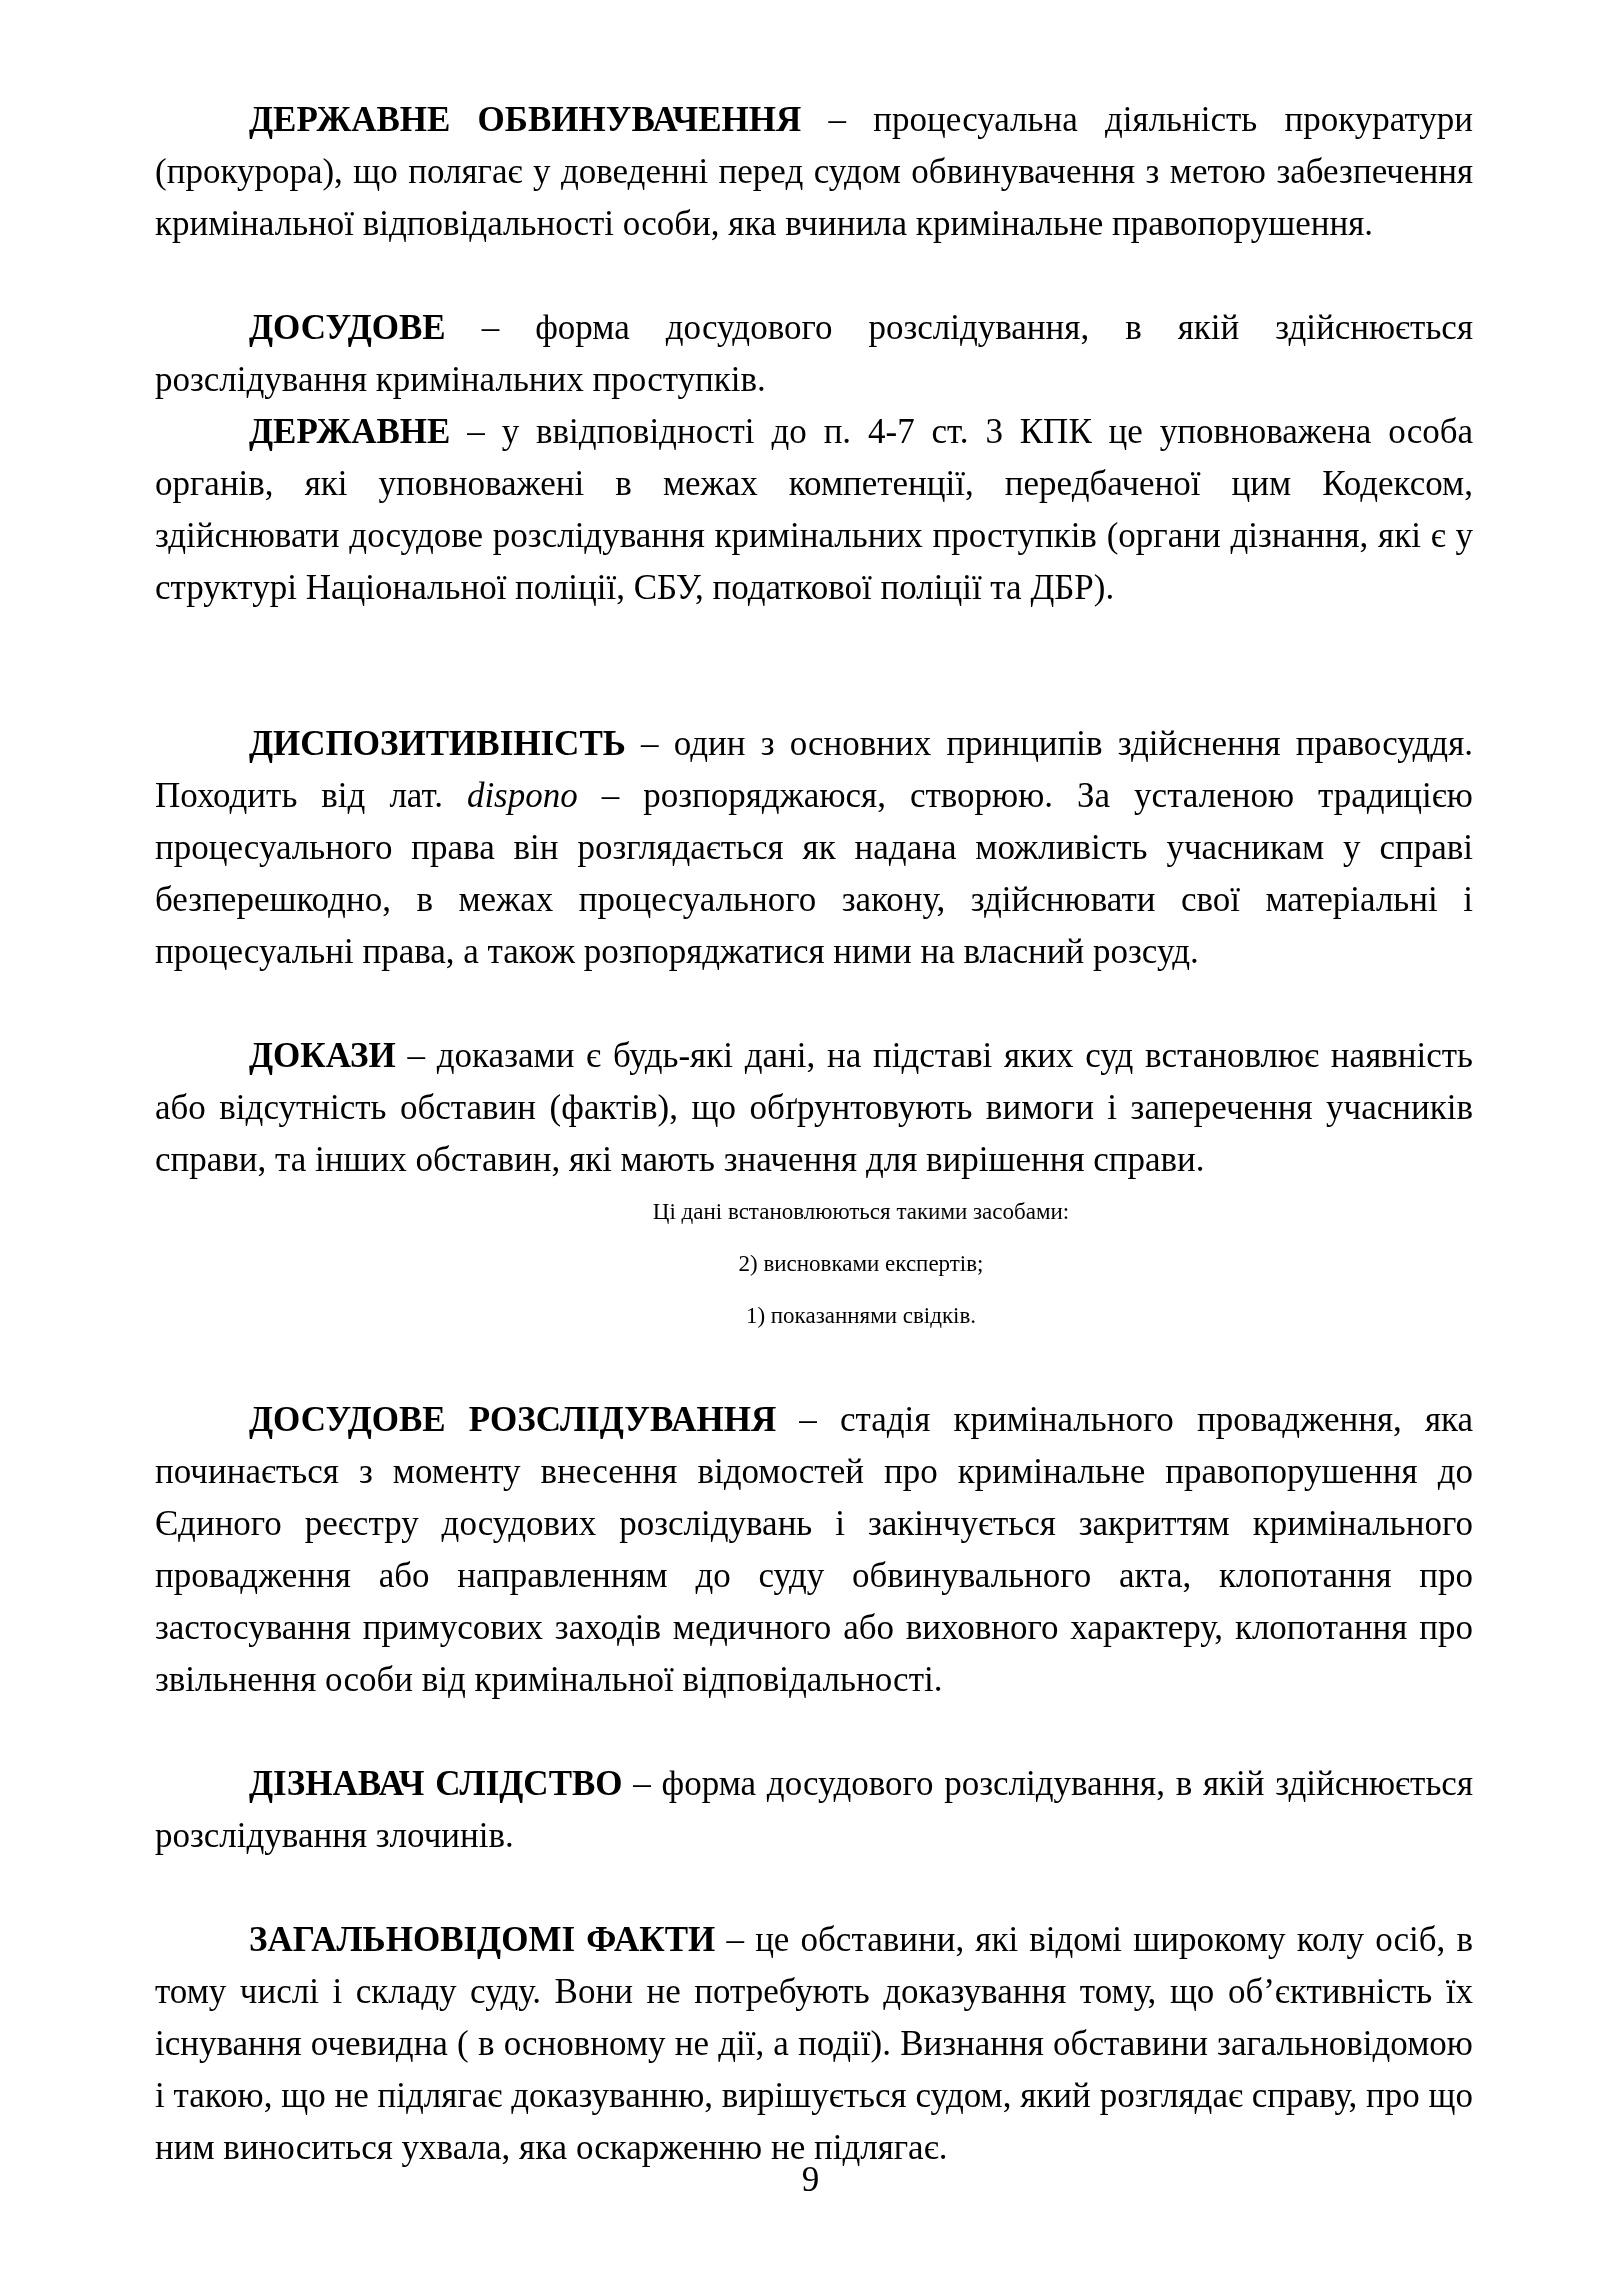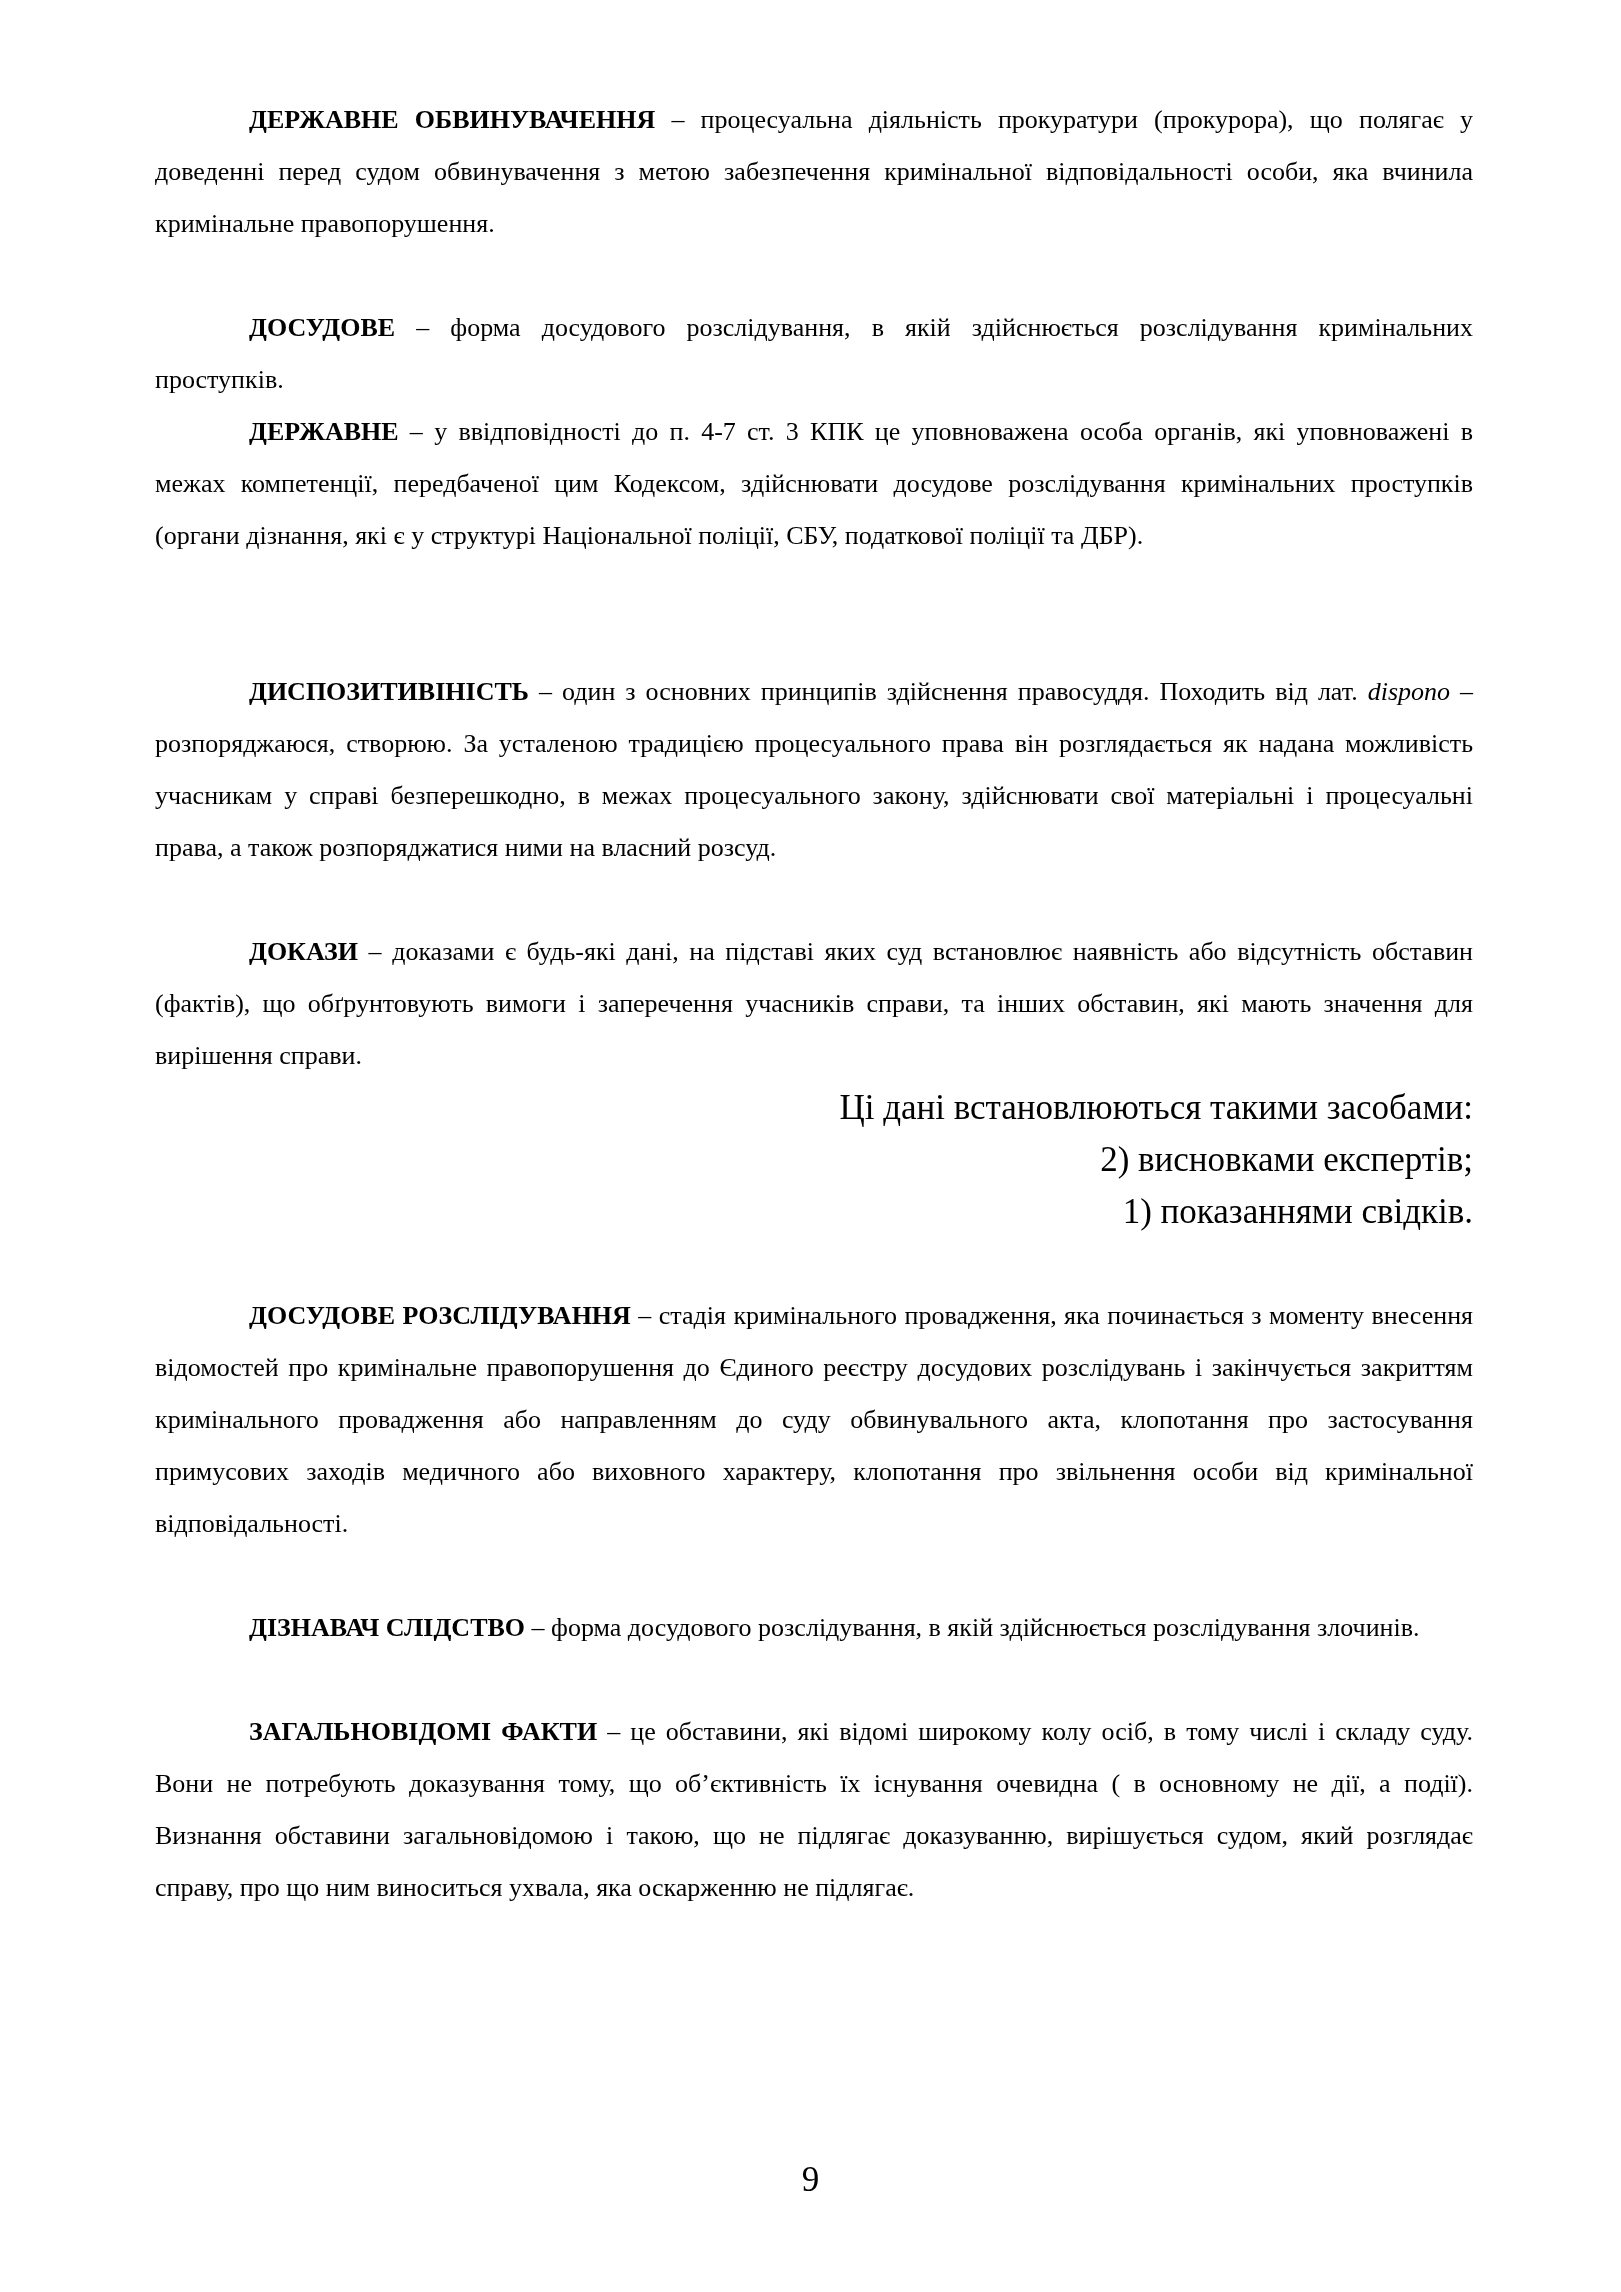--- a/index.html
+++ b/index.html
@@ -21,40 +21,40 @@
     padding: 94px 149px 59px 155px;
     overflow: hidden;
   }
   .content {
     width: 1318px;
   }
   p.para {
     margin: 0;
     text-align: justify;
     text-indent: 94px;
-    font-size: 26px;
+    font-size: 35px;
     line-height: 52px;
     letter-spacing: 0px;
     word-spacing: 0px;
     -webkit-hyphens: none;
     hyphens: none;
   }
   .gap-lg { height: 52px; }
   .term {
     font-weight: bold;
   }
   .lat {
     font-style: italic;
     margin-top: 40px;
   }
   .listline {
     margin: 0;
-    text-align: right;
+    text-align: center;
     text-indent: 94px;
-    font-size: 35px;
+    font-size: 23px;
     line-height: 52px;
   }
   .pagenum {
     position: absolute;
     left: 0;
     right: 0;
     bottom: 94px;
     text-align: center;
     font-size: 35px;
     line-height: 39px;

